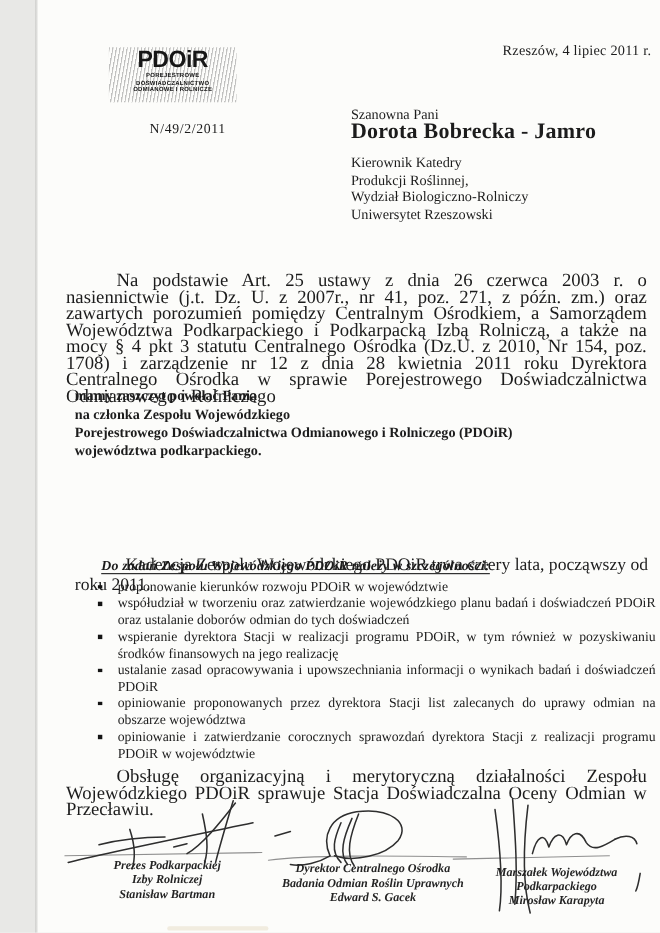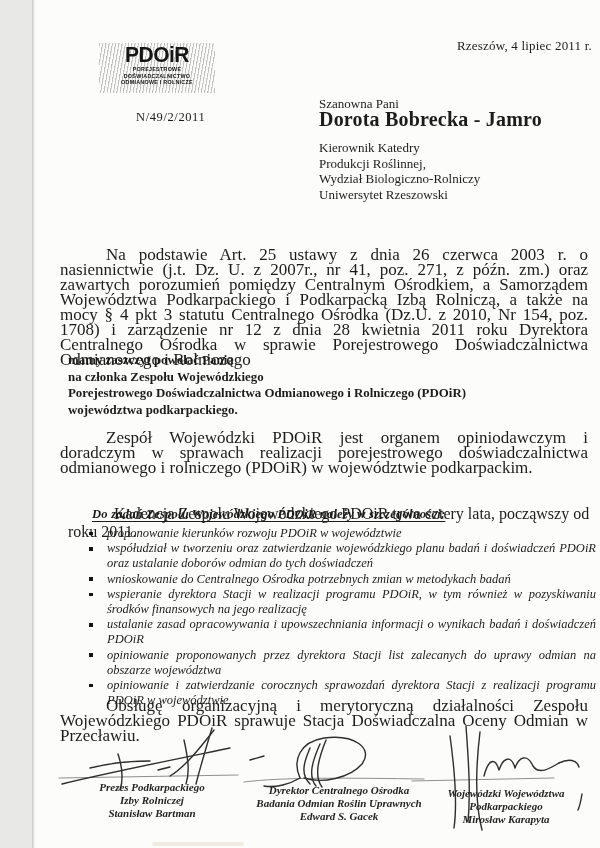--- a/index.html
+++ b/index.html
@@ -38,21 +38,21 @@
   .body-col{position:absolute;left:28px;width:528px;font-size:17px;line-height:15px;}
   .p-justify{text-align:justify;text-indent:46px;margin:0;}
   .intro{top:247px;}
   .appointment{position:absolute;left:36px;top:352px;width:528px;text-align:left;
     font-weight:700;font-size:12.9px;line-height:16.5px;}
   .description{top:430px;}
   .term{position:absolute;left:36px;top:489px;width:528px;font-size:16px;text-indent:46px;}
   .tasks-heading{position:absolute;left:60px;top:507px;font-size:12.6px;font-weight:700;
     font-style:italic;text-decoration:underline;text-underline-offset:2.5px;letter-spacing:.2px;}
   .tasks{position:absolute;left:36px;top:526px;width:528px;margin:0;padding:0;list-style:none;
-    font-style:italic;font-size:12.5px;line-height:14.9px;}
+    font-size:12.5px;line-height:14.9px;}
   .tasks li{position:relative;padding-left:39px;text-align:justify;margin:0 0 .5px 0;}
   .tasks li::before{content:"";position:absolute;left:21px;top:5.5px;width:3.6px;height:3.6px;background:#141414;}
   .closing{top:698px;}
 
   
   .sig-art{position:absolute;left:0;top:720px;width:600px;height:128px;}
   .sig-col{position:absolute;text-align:center;font-style:italic;font-weight:600;
     font-size:11px;line-height:13.2px;color:#242424;}
   .sig-col-1{left:52px;top:781px;width:136px;}
   .sig-col-2{left:224px;top:784px;width:166px;}
@@ -87,30 +87,28 @@
 
   <p class="body-col p-justify intro">Na podstawie Art. 25 ustawy z dnia 26 czerwca 2003 r. o nasiennictwie (j.t. Dz. U. z 2007r., nr 41, poz. 271, z późn. zm.) oraz zawartych porozumień pomiędzy Centralnym Ośrodkiem, a Samorządem Województwa Podkarpackiego i Podkarpacką Izbą Rolniczą, a także na mocy § 4 pkt 3 statutu Centralnego Ośrodka (Dz.U. z 2010, Nr 154, poz. 1708) i zarządzenie nr 12 z dnia 28 kwietnia 2011 roku Dyrektora Centralnego Ośrodka w sprawie Porejestrowego Doświadczalnictwa Odmianowego i Rolniczego</p>
 
   <div class="appointment">
     <div>mamy zaszczyt powołać Panią</div>
     <div>na członka Zespołu Wojewódzkiego</div>
     <div>Porejestrowego Doświadczalnictwa Odmianowego i Rolniczego (PDOiR)</div>
     <div>województwa podkarpackiego.</div>
   </div>
 
-  <p class="body-col p-justify description">Zespół Wojewódzki PDOiR jest organem opiniodawczym i doradczym w sprawach realizacji porejestrowego doświadczalnictwa odmianowego i rolniczego (PDOiR) w województwie podkarpackim.</p>
 
   <p class="term">Kadencja Zespołu Wojewódzkiego PDOiR trwa cztery lata, począwszy od roku 2011.</p>
 
   <div class="tasks-heading">Do zadań Zespołu Wojewódzkiego PDOiR należy w szczególności:</div>
 
   <ul class="tasks">
     <li><span>proponowanie kierunków rozwoju PDOiR w województwie</span></li>
     <li><span>współudział w tworzeniu oraz zatwierdzanie wojewódzkiego planu badań i doświadczeń PDOiR oraz ustalanie doborów odmian do tych doświadczeń</span></li>
-    <li><span>wnioskowanie do Centralnego Ośrodka potrzebnych zmian w metodykach badań</span></li>
     <li><span>wspieranie dyrektora Stacji w realizacji programu PDOiR, w tym również w pozyskiwaniu środków finansowych na jego realizację</span></li>
     <li><span>ustalanie zasad opracowywania i upowszechniania informacji o wynikach badań i doświadczeń PDOiR</span></li>
     <li><span>opiniowanie proponowanych przez dyrektora Stacji list zalecanych do uprawy odmian na obszarze województwa</span></li>
     <li><span>opiniowanie i zatwierdzanie corocznych sprawozdań dyrektora Stacji z realizacji programu PDOiR w województwie</span></li>
   </ul>
 
   <p class="body-col p-justify closing">Obsługę organizacyjną i merytoryczną działalności Zespołu Wojewódzkiego PDOiR sprawuje Stacja Doświadczalna Oceny Odmian w Przecławiu.</p>
 
   <svg class="sig-art" viewBox="0 0 600 128" xmlns="http://www.w3.org/2000/svg" fill="none" stroke-linecap="round" stroke-linejoin="round">
 
@@ -143,28 +141,28 @@
       <path d="M418,16 C422,45 426,80 422,108"></path>
       <path d="M434,6 C436,35 439,70 436,102"></path>
       <path d="M448,12 C444,45 442,80 450,110"></path>
       <path d="M452,56 C456,40 463,36 467,50 C471,38 479,34 483,48 C487,37 495,33 501,46 C507,55 517,49 527,43"></path>
       <path d="M527,43 C537,38 545,40 547,47"></path>
       <path d="M550,74 C549,80 548,86 546,90"></path>
     </g>
   </svg>
 
   <div class="sig-col sig-col-1">
-    <div>Prezes Podkarpackiego</div>
+    <div>Prezes Podkarpackiej</div>
     <div>Izby Rolniczej</div>
     <div>Stanisław Bartman</div>
   </div>
   <div class="sig-col sig-col-2">
     <div>Dyrektor Centralnego Ośrodka</div>
     <div>Badania Odmian Roślin Uprawnych</div>
     <div>Edward S. Gacek</div>
   </div>
   <div class="sig-col sig-col-3">
-    <div>Wojewódzki Województwa</div>
+    <div>Marszałek Województwa</div>
     <div>Podkarpackiego</div>
     <div>Mirosław Karapyta</div>
   </div>
 
 </div>
 
 </body></html>

